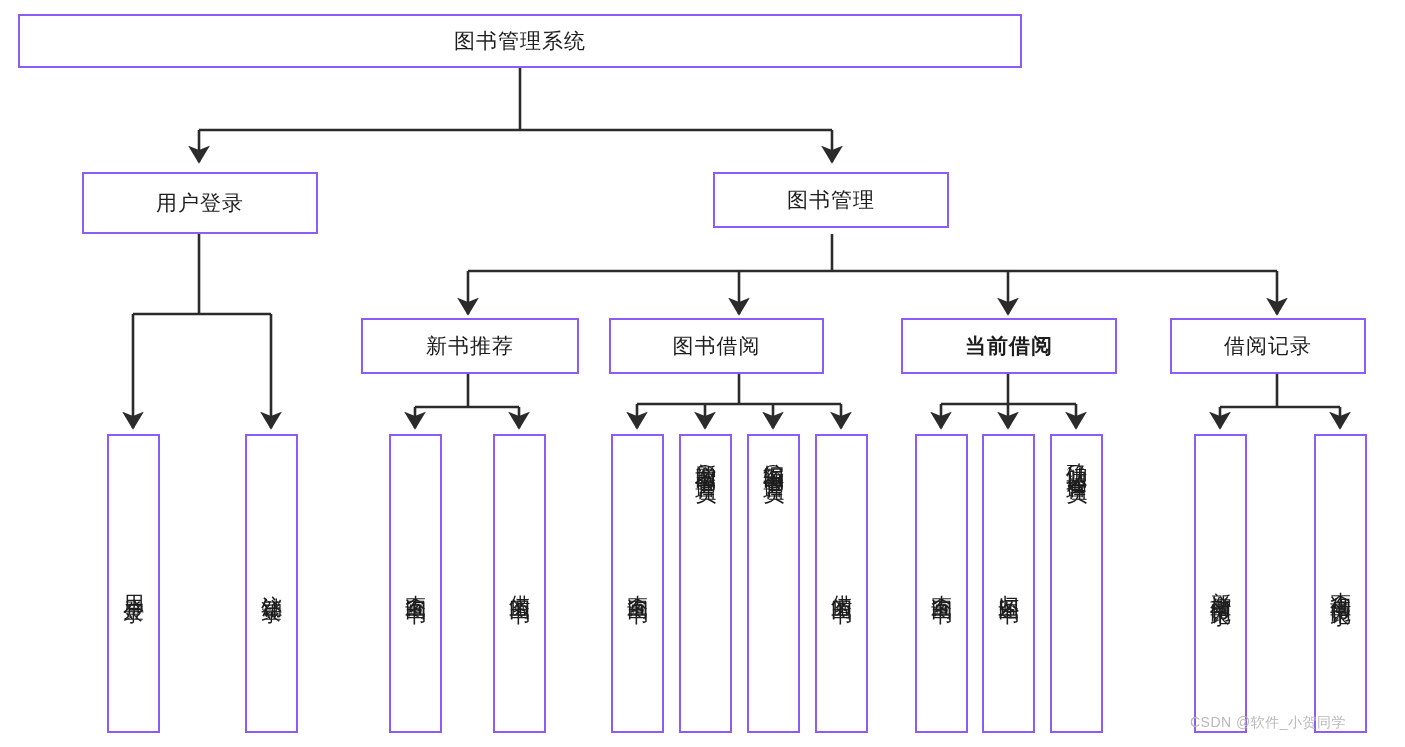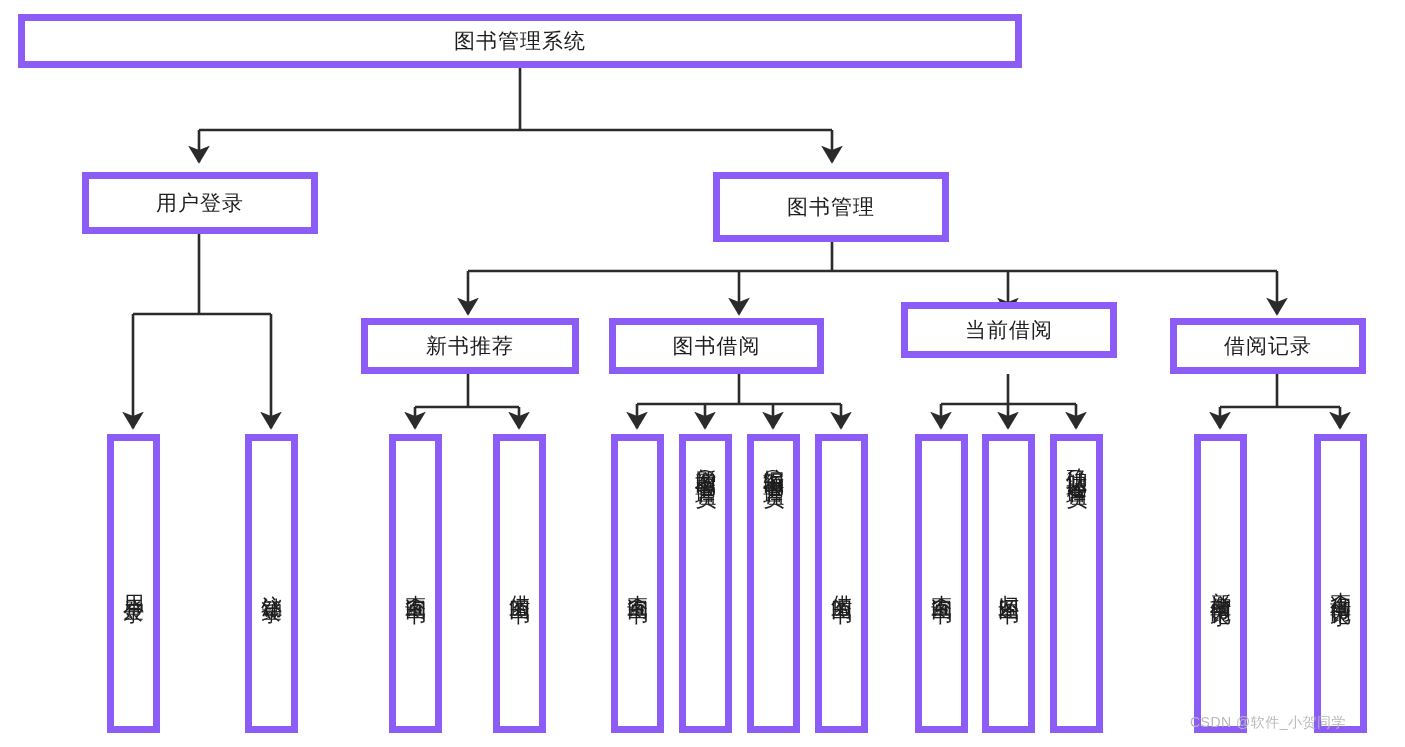--- a/index.html
+++ b/index.html
@@ -19,21 +19,21 @@
     position: absolute;
     left: 0;
     top: 0;
     width: 1405px;
     height: 747px;
   }
   .node-box {
     position: absolute;
     box-sizing: border-box;
     background: #ffffff;
-    border: 7px solid #8b5cf6;
+    border: 2px solid #8b5cf6;
     display: flex;
     align-items: center;
     justify-content: center;
   }
   .node-label-h {
     font-size: 21px;
     color: #1d1d1d;
     letter-spacing: 1px;
     line-height: 1.1;
     white-space: nowrap;
@@ -120,31 +120,31 @@
     </g>
   </svg>
 
   <div class="node-box" style="left:18px; top:14px; width:1004px; height:54px;">
     <span class="node-label-h">图书管理系统</span>
   </div>
 
   <div class="node-box" style="left:82px; top:172px; width:236px; height:62px;">
     <span class="node-label-h">用户登录</span>
   </div>
-  <div class="node-box" style="left:713px; top:172px; width:236px; height:70px;">
+  <div class="node-box" style="left:713px; top:172px; width:236px; height:56px;">
     <span class="node-label-h">图书管理</span>
   </div>
 
   <div class="node-box" style="left:361px; top:318px; width:218px; height:56px;">
     <span class="node-label-h">新书推荐</span>
   </div>
   <div class="node-box" style="left:609px; top:318px; width:215px; height:56px;">
     <span class="node-label-h">图书借阅</span>
   </div>
-  <div class="node-box" style="left:901px; top:302px; width:216px; height:56px;">
+  <div class="node-box" style="left:901px; top:318px; width:216px; height:56px;font-weight:bold;">
     <span class="node-label-h">当前借阅</span>
   </div>
   <div class="node-box" style="left:1170px; top:318px; width:196px; height:56px;">
     <span class="node-label-h">借阅记录</span>
   </div>
 
   <div class="node-box leaf-box centered" style="left:107px; top:434px; width:53px; height:299px;">
     <span class="node-label-v">用户登录</span>
   </div>
   <div class="node-box leaf-box centered" style="left:245px; top:434px; width:53px; height:299px;">

